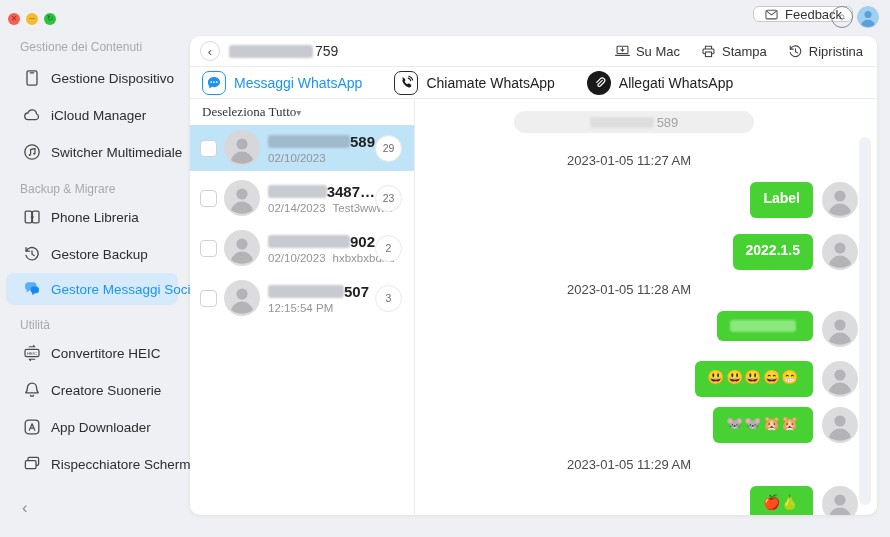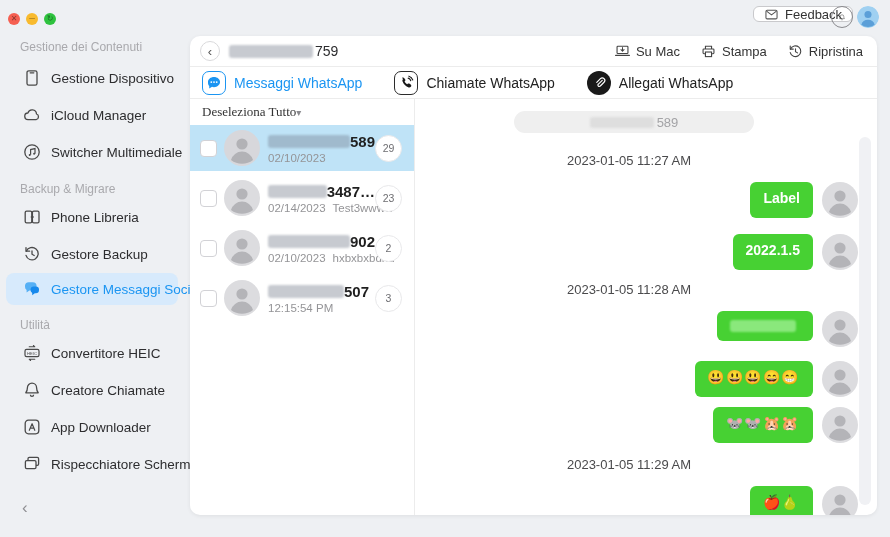--- a/index.html
+++ b/index.html
@@ -185,21 +185,21 @@
         </span>
       <span class="slabel">Convertitore HEIC</span>
     </div>
     <div class="side-item" style="top:374px">
       <span class="sicon">
           <svg width="20" height="20" viewBox="0 0 20 20">
             <path d="M10 3.2a4.6 4.6 0 0 1 4.6 4.6c0 3.1.9 4.2 1.6 5H3.8c.7-.8 1.6-1.9 1.6-5A4.6 4.6 0 0 1 10 3.2z" fill="none" stroke="#4a4a4a" stroke-width="1.3" stroke-linejoin="round"></path>
             <path d="M8.4 14.8a1.6 1.6 0 0 0 3.2 0" fill="none" stroke="#4a4a4a" stroke-width="1.3"></path>
           </svg>
         </span>
-      <span class="slabel">Creatore Chiamate</span>
+      <span class="slabel">Creatore Suonerie</span>
     </div>
     <div class="side-item" style="top:411px">
       <span class="sicon">
           <svg width="20" height="20" viewBox="0 0 20 20">
             <rect x="3.2" y="3.2" width="13.6" height="13.6" rx="3.2" fill="none" stroke="#4a4a4a" stroke-width="1.3"></rect>
             <path d="M7.3 13.3l2.8-6.6 2.7 6.6M8.3 11.1h3.6" fill="none" stroke="#4a4a4a" stroke-width="1.2" stroke-linecap="round" stroke-linejoin="round"></path>
           </svg>
         </span>
       <span class="slabel">App Downloader</span>
     </div>

